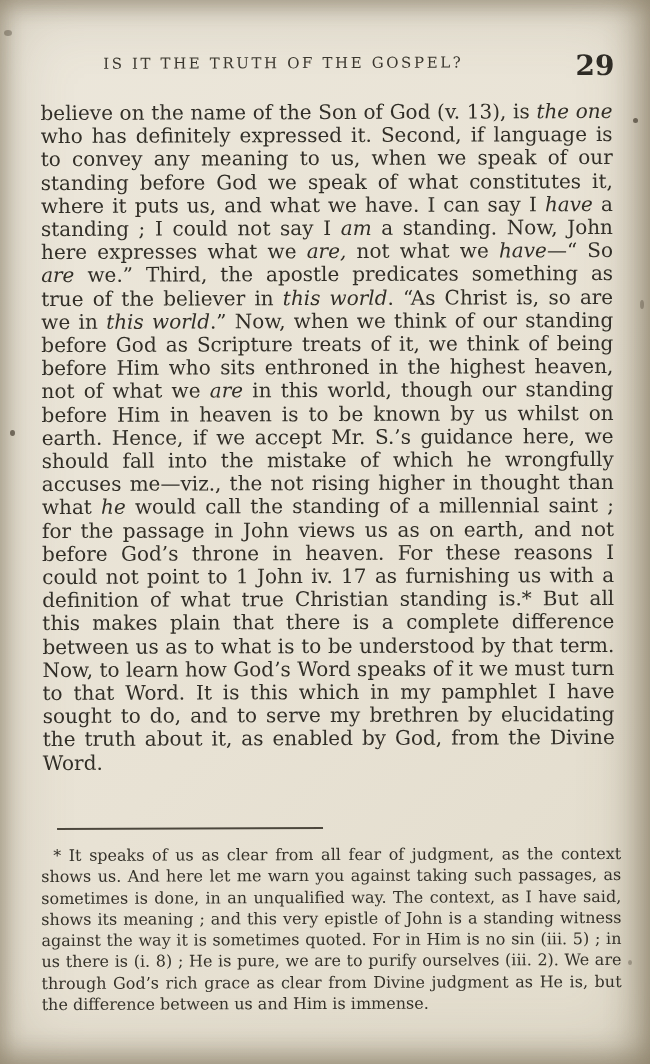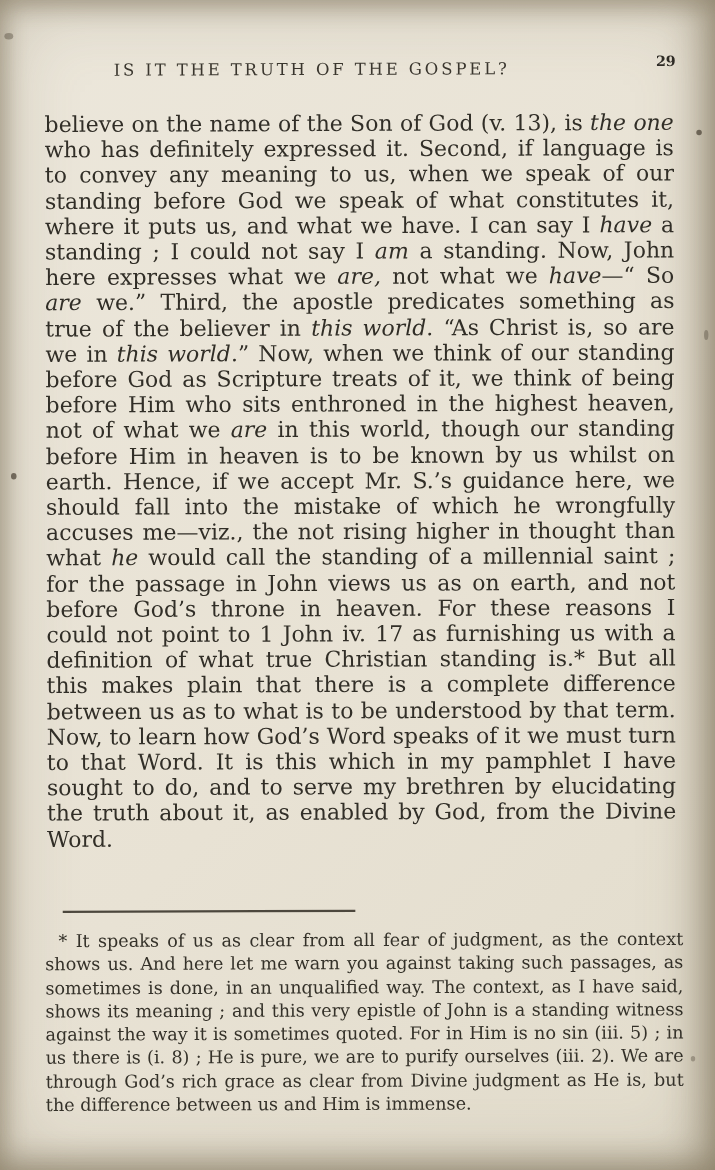--- a/index.html
+++ b/index.html
@@ -38,21 +38,21 @@
     text-align: center;
     font-size: 15px;
     letter-spacing: 2.6px;
     color: #3a362e;
     white-space: nowrap;
   }
   .page-number {
     position: absolute;
     top: 50px;
     right: 34px;
-    font-size: 13px;
+    font-size: 28px;
     font-weight: bold;
     color: #2e2b25;
   }
   .body-text {
     position: absolute;
     top: 101px;
     left: 42px;
     width: 572px;
     font-size: 20px;
     line-height: 23.2px;

